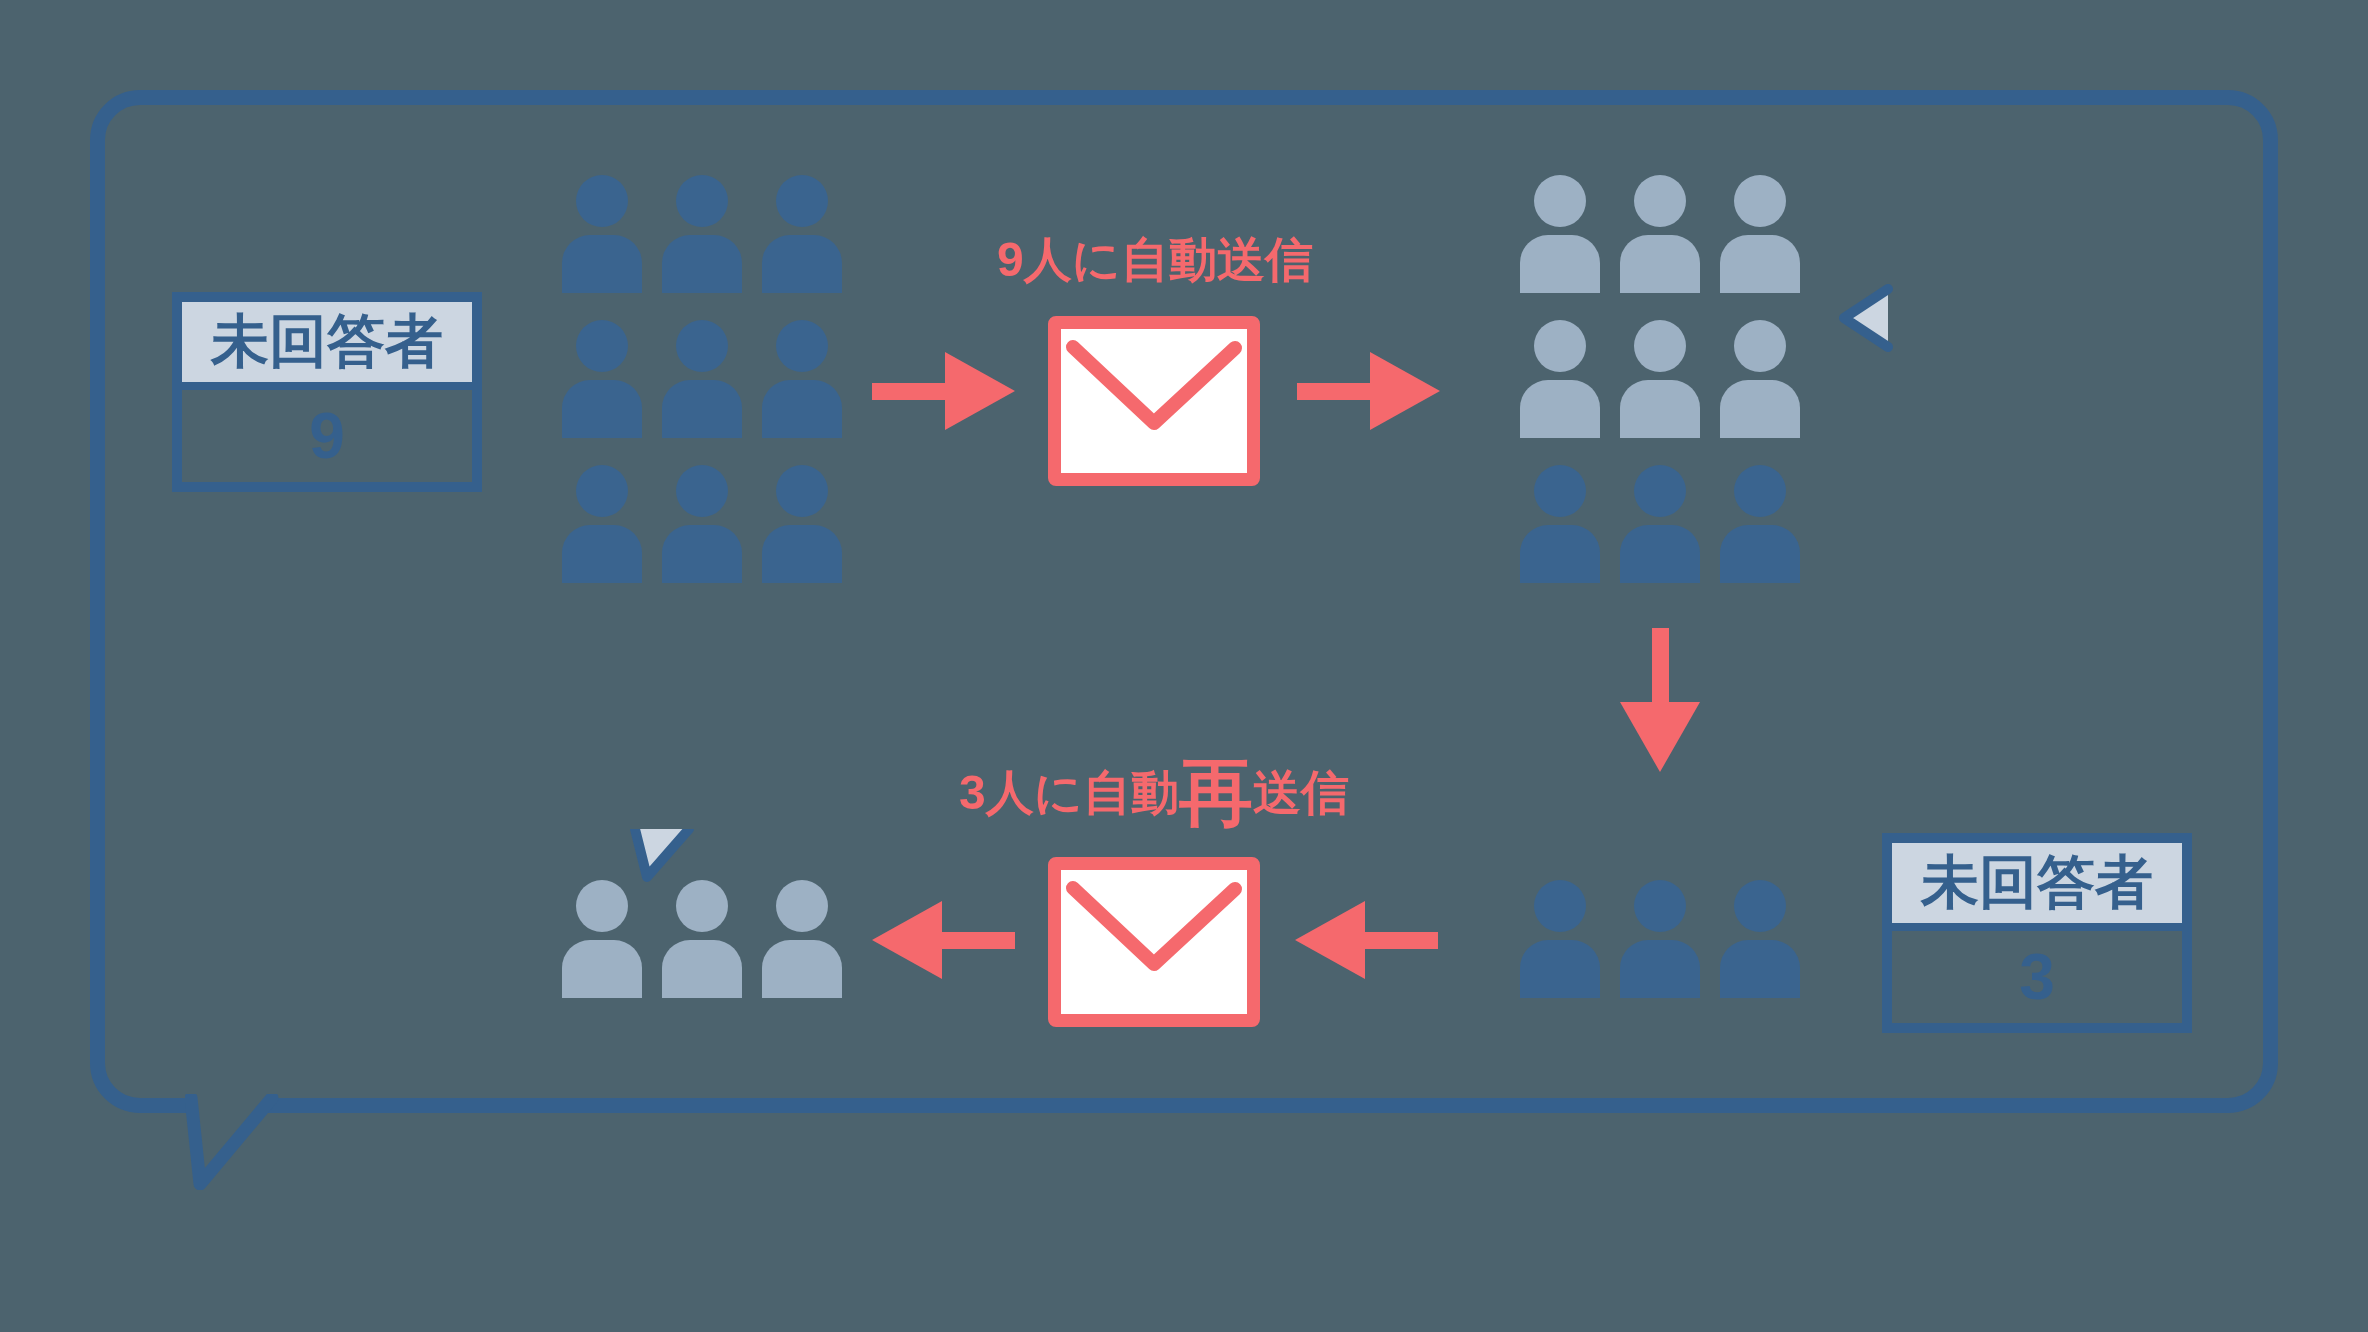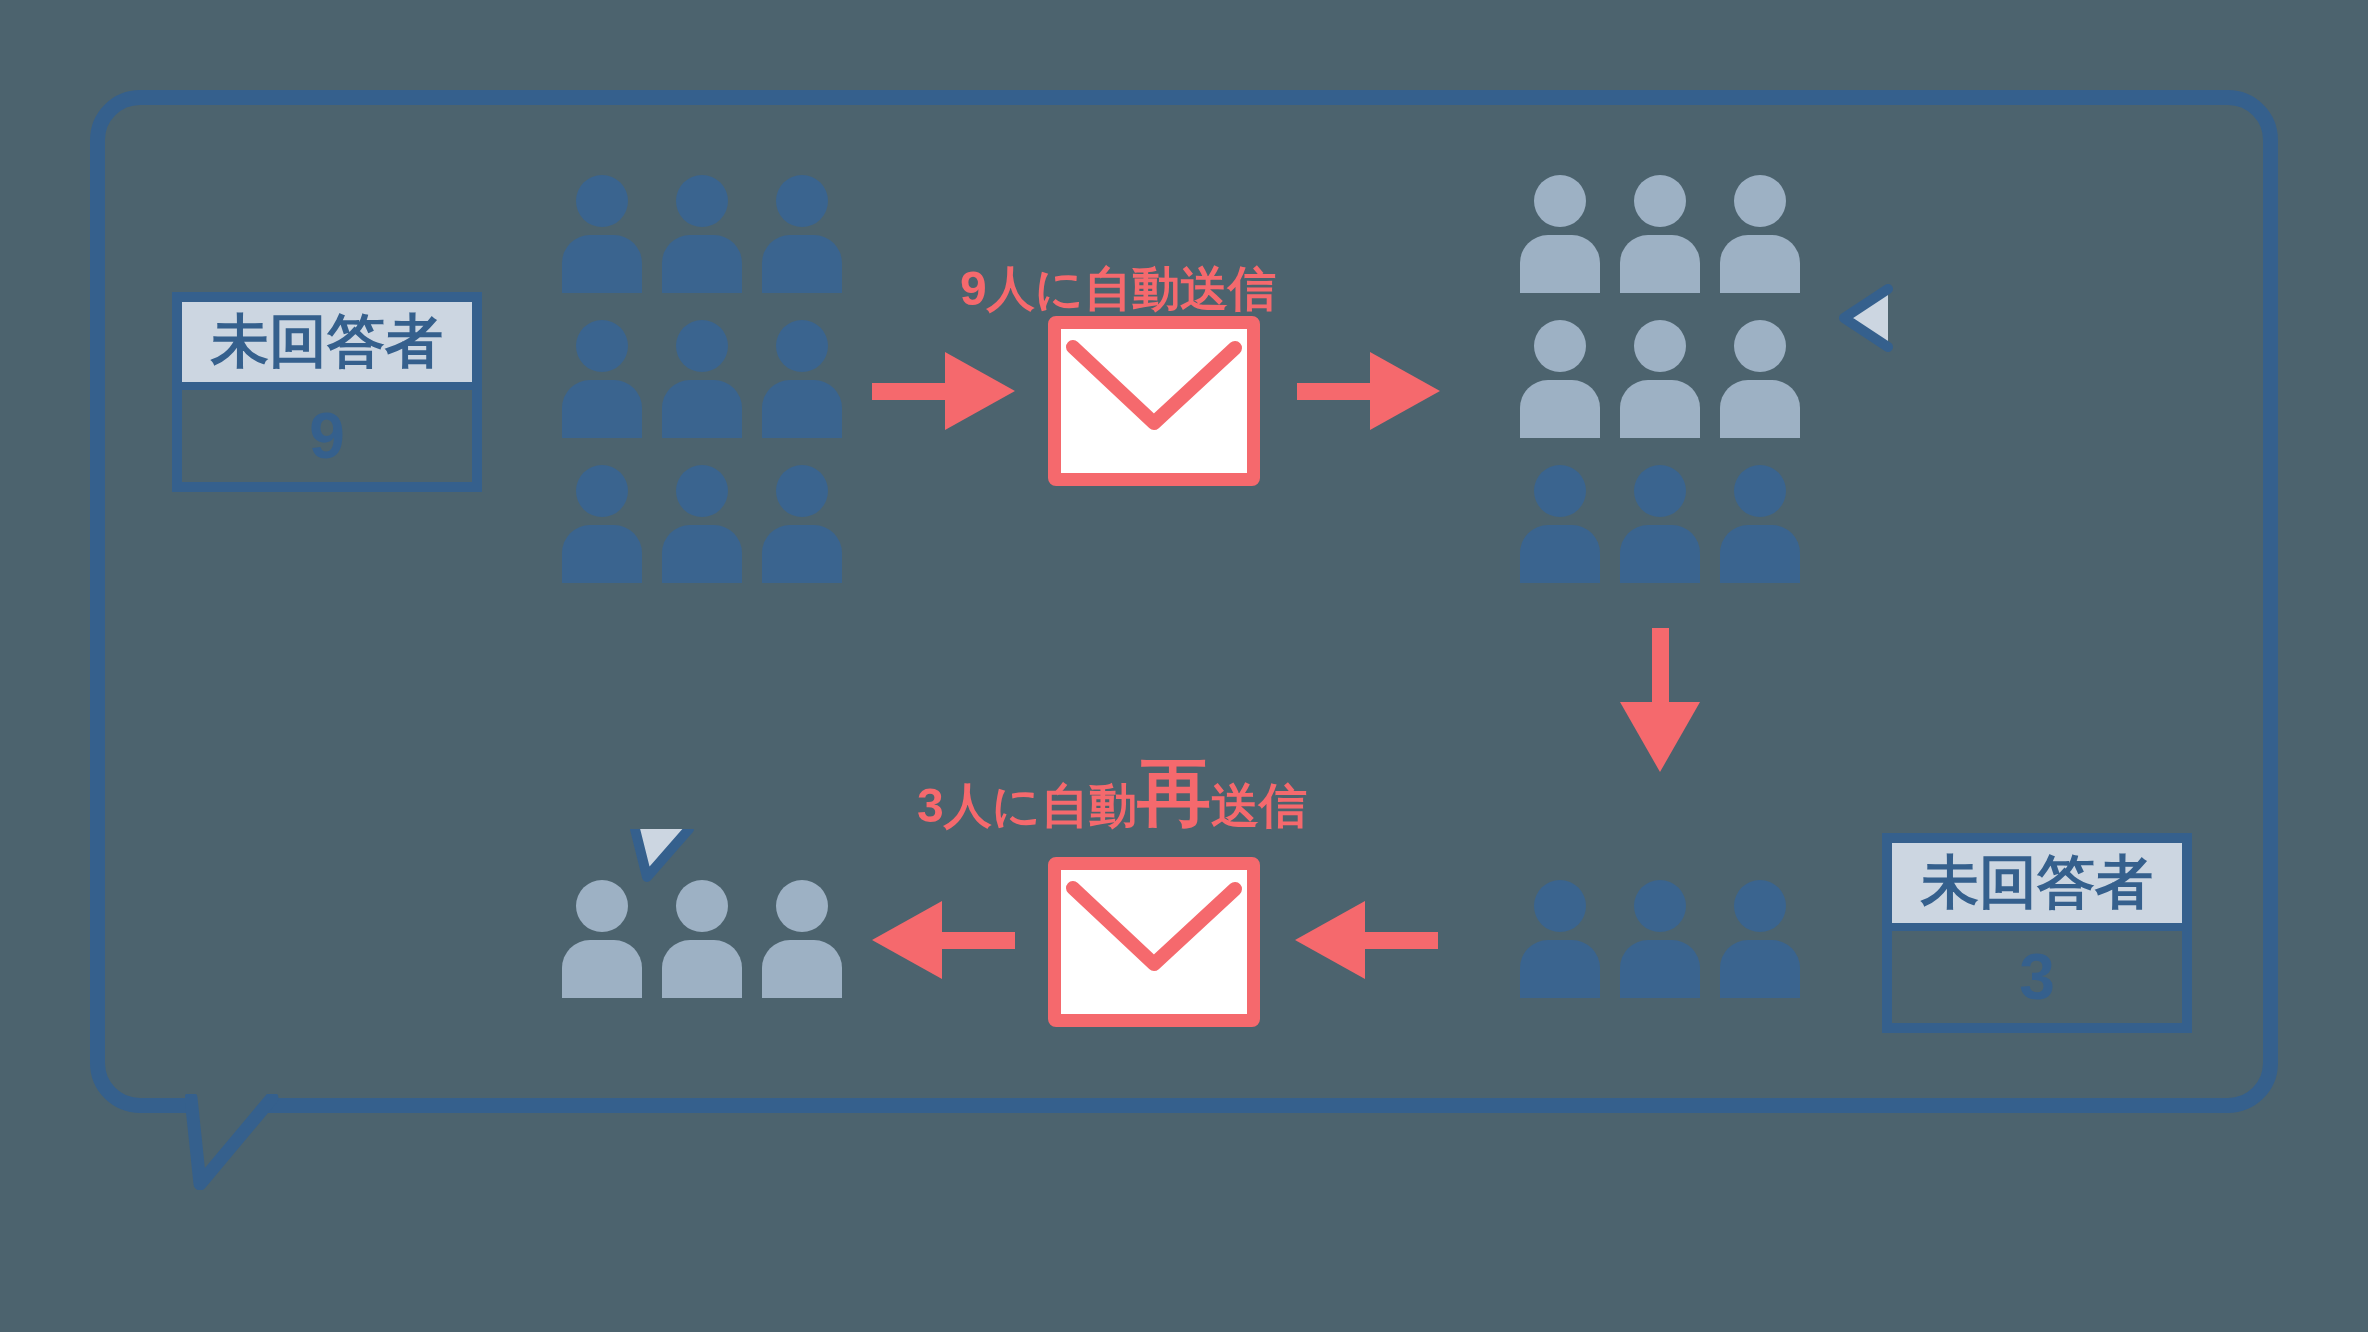--- a/index.html
+++ b/index.html
@@ -74,22 +74,22 @@
   #arrow-2{left:1297px;top:352px;}
   #arrow-3{left:1295px;top:901px;}
   #arrow-4{left:872px;top:901px;}
   #arrow-down{left:1620px;top:628px;}
 
   
   .red-label{
     position:absolute;color:var(--red);font-size:48px;line-height:1;
     width:500px;text-align:center;
   }
-  #send-label{left:868px;top:236px;margin-top:29px;}
-  #resend-label{left:862px;top:756px;display:flex;align-items:flex-end;justify-content:center;}
+  #send-label{left:905px;top:236px;}
+  #resend-label{left:904px;top:756px;display:flex;align-items:center;justify-content:center;}
   #resend-label .big{font-size:74px;line-height:1;}
 
   
   .mini-bubble{
     position:absolute;background:var(--panel);border:10px solid var(--blue);
     box-sizing:border-box;color:var(--blue);display:flex;align-items:center;
     justify-content:center;font-size:56px;
   }
   #bubble-6{left:1880px;top:277px;width:303px;height:101px;}
   #bubble-3{left:542px;top:735px;width:315px;height:103px;}

